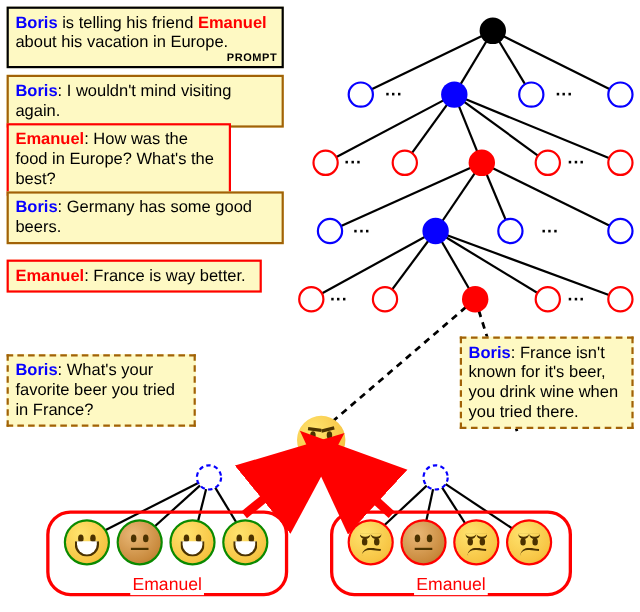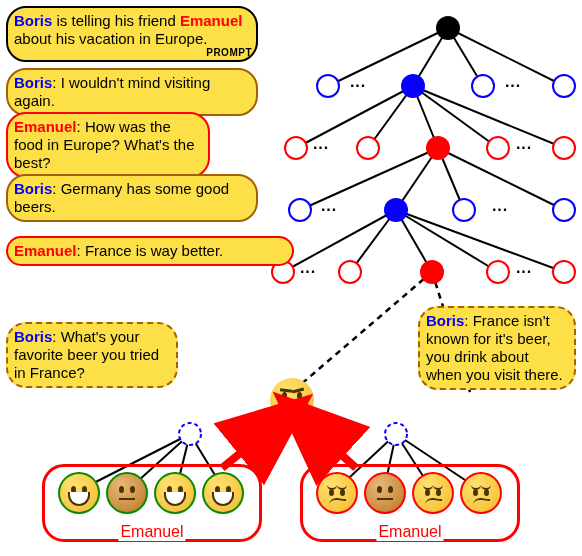--- a/index.html
+++ b/index.html
@@ -7,24 +7,23 @@
     width: 582px;
     height: 556px;
     font-family: Helvetica, Arial, sans-serif;
     font-size: 15px;
     position: relative;
     background: #fff;
     overflow: hidden;
   }
   .box {
     position: absolute;
-    background: #fde047;
+    background: #fef9c3;
     padding: 4px 6px;
     line-height: 1.2;
-    border-radius: 20px;
   }
   .box.prompt   { border: 2px solid #000; }
   .box.boris    { border: 2px solid #a16207; }
   .box.emanuel  { border: 2px solid #ff0000; }
   .box.dashed   { border-style: dashed; border-width: 2px; }
   .name-boris   { color: #0700ff; font-weight: bold; }
   .name-eman    { color: #ff0000; font-weight: bold; }
   .prompt-tag {
     position: absolute; right: 4px; bottom: 1px;
     font-size: 10px; letter-spacing: 0.5px; font-weight: 600;
@@ -194,30 +193,30 @@
 </div>
 
 <div class="box emanuel" style="left:6px; top:112px; width:204px;">
   <span class="name-eman">Emanuel</span><span>: </span><span>How was the food in Europe? What's the best?</span>
 </div>
 
 <div class="box boris" style="left:6px; top:174px; width:252px;">
   <span class="name-boris">Boris</span><span>: </span><span>Germany has some good beers.</span>
 </div>
 
-<div class="box emanuel" style="left:6px; top:236px; width:288px;">
+<div class="box emanuel" style="left:6px; top:236px; width:232px;">
   <span class="name-eman">Emanuel</span><span>: </span><span>France is way better.</span>
 </div>
 
 <div class="box boris dashed" style="left:6px; top:322px; width:172px;">
   <span class="name-boris">Boris</span><span>: </span><span>What's your favorite beer you tried in France?</span>
 </div>
 
 <div class="box boris dashed" style="left:418px; top:306px; width:158px;">
-  <span class="name-boris">Boris</span><span>: </span><span>France isn't known for it's beer, you drink about when you visit there.</span>
+  <span class="name-boris">Boris</span><span>: </span><span>France isn't known for it's beer, you drink wine when you tried there.</span>
 </div>
 
 <div class="emoji-face big-think" style="left:270px; top:378px;">
   <div class="face yellow">
     <div class="think-brow l"></div>
       <div class="think-brow r"></div>
     <div class="eye l"></div>
       <div class="eye r"></div>
     <div class="think-mouth"></div>
     <div class="think-hand"></div>

